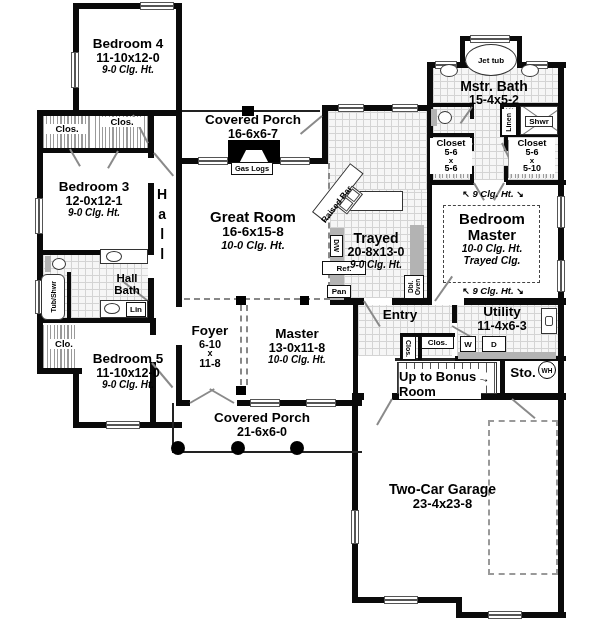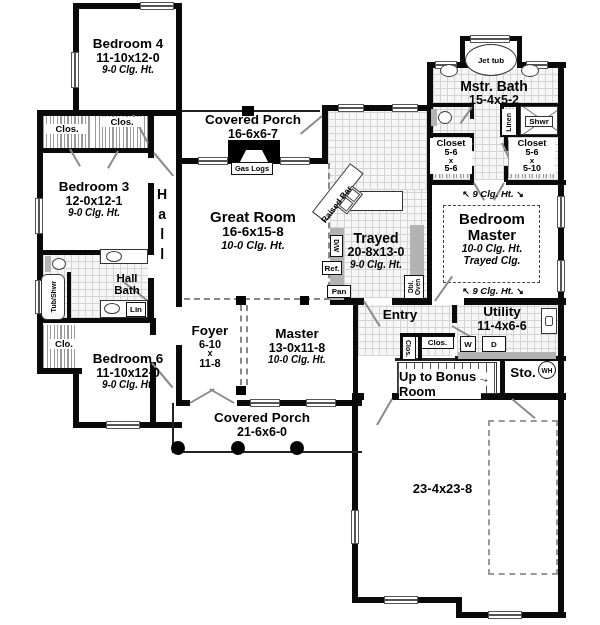--- a/index.html
+++ b/index.html
@@ -206,21 +206,21 @@
     <div class="d">12-0x12-1</div>
     <div class="c">9-0 Clg. Ht.</div>
   </div>
   <div class="lbl" style="left:154px;top:186px;width:22px;height:70px;writing-mode:vertical-lr;text-orientation:upright;font-weight:700;font-size:14px;letter-spacing:4px;white-space:normal;">Hall</div>
   <div class="lbl" style="left:104px;top:272px;width:46px;font-weight:700;font-size:11.5px;">
     <div>Hall</div>
     <div>Bath</div>
   </div>
   <div class="lbl s" style="left:48px;top:339px;width:32px;background:#fff;">Clo.</div>
   <div class="lbl" style="left:76px;top:352px;width:104px;">
-    <div class="n">Bedroom 6</div>
+    <div class="n">Bedroom 5</div>
     <div class="d">11-10x12-0</div>
     <div class="c">9-0 Clg. Ht.</div>
   </div>
 
   <div class="fixture" style="left:41px;top:274px;width:24px;height:46px;border-radius:6px;display:flex;align-items:center;justify-content:center;">
     <span class="vtext" style="font-weight:700;font-size:7px;">Tub/Shwr</span>
   </div>
   <div class="grayfill" style="left:45px;top:256px;width:6px;height:16px;"></div>
   <div class="fixture oval" style="left:52px;top:258px;width:14px;height:12px;"></div>
   <div class="fixture" style="left:100px;top:249px;width:48px;height:15px;"></div>
@@ -263,21 +263,21 @@
   <div class="fixture" style="left:312px;top:212px;width:62px;height:17px;transform:rotate(-52deg);transform-origin:left top;"></div>
   <div class="fixture" style="left:336px;top:206px;width:26px;height:14px;transform:rotate(-52deg);transform-origin:left top;display:flex;gap:1px;padding:1px;">
     <span style="flex:1;border:1px solid #444;"></span>
     <span style="flex:1;border:1px solid #444;"></span>
   </div>
   <div class="lbl" style="left:303px;top:200px;width:68px;font-weight:700;font-size:8.5px;transform:rotate(-52deg);">Raised Bar</div>
   <div class="grayfill" style="left:330px;top:228px;width:14px;height:72px;"></div>
   <div class="box vtext" style="left:330px;top:235px;width:13px;height:22px;font-size:6.5px;">
     <span class="vtext">D/W</span>
   </div>
-  <div class="box" style="left:322px;top:261px;width:20px;height:14px;font-size:8px;">
+  <div class="box" style="left:322px;top:261px;width:44px;height:14px;font-size:8px;">
     <span>Ref.</span>
   </div>
   <div class="box" style="left:327px;top:285px;width:24px;height:13px;font-size:8px;">
     <span>Pan</span>
   </div>
   <div class="grayfill" style="left:410px;top:225px;width:14px;height:52px;"></div>
   <div class="box" style="left:404px;top:275px;width:20px;height:24px;font-size:6.5px;">
     <span class="vtext" style="white-space:normal;text-align:center;">Dbl. Oven</span>
   </div>
   <div class="lbl" style="left:340px;top:231px;width:72px;">
@@ -331,21 +331,21 @@
   </div>
   <div class="lbl note" style="left:452px;top:286px;width:82px;">
     <span class="arrow">↖</span>
     <span>9 Clg. Ht.</span>
     <span class="arrow">↘</span>
   </div>
 
   <div class="lbl n" style="left:372px;top:308px;width:56px;">Entry</div>
   <div class="lbl" style="left:462px;top:305px;width:80px;">
     <div class="n">Utility</div>
-    <div class="d">11-4x6-6</div>
+    <div class="d">11-4x6-3</div>
   </div>
   <div class="box" style="left:460px;top:336px;width:16px;height:16px;font-size:8px;">
     <span>W</span>
   </div>
   <div class="box" style="left:482px;top:336px;width:24px;height:16px;font-size:8px;">
     <span>D</span>
   </div>
   <div class="grayfill" style="left:458px;top:352px;width:98px;height:7px;"></div>
   <div class="fixture" style="left:541px;top:308px;width:16px;height:26px;display:flex;align-items:center;justify-content:center;">
     <span style="width:8px;height:10px;border:1px solid #444;border-radius:2px;"></span>
@@ -361,16 +361,17 @@
   <div style="position:absolute;left:399px;top:369px;width:82px;background:#fff;font-weight:700;font-size:13px;text-align:left;">
     <span>Up to Bonus Room</span>
   </div>
   <div class="lbl" style="left:478px;top:372px;font-weight:700;font-size:12px;background:#fff;transform:rotate(12deg);">→</div>
   <div class="lbl n" style="left:502px;top:366px;width:42px;">Sto.</div>
   <div style="position:absolute;left:538px;top:361px;width:18px;height:18px;border:1.5px solid #000;border-radius:50%;background:#fff;display:flex;align-items:center;justify-content:center;font-weight:700;font-size:6.5px;">
     <span>WH</span>
   </div>
 
   <div class="lbl" style="left:380px;top:482px;width:125px;">
+    <div class="n" style="font-size:14px;">Two-Car Garage</div>
     <div class="d" style="font-size:13px;">23-4x23-8</div>
   </div>
 
 </div>
 
 </body></html>

